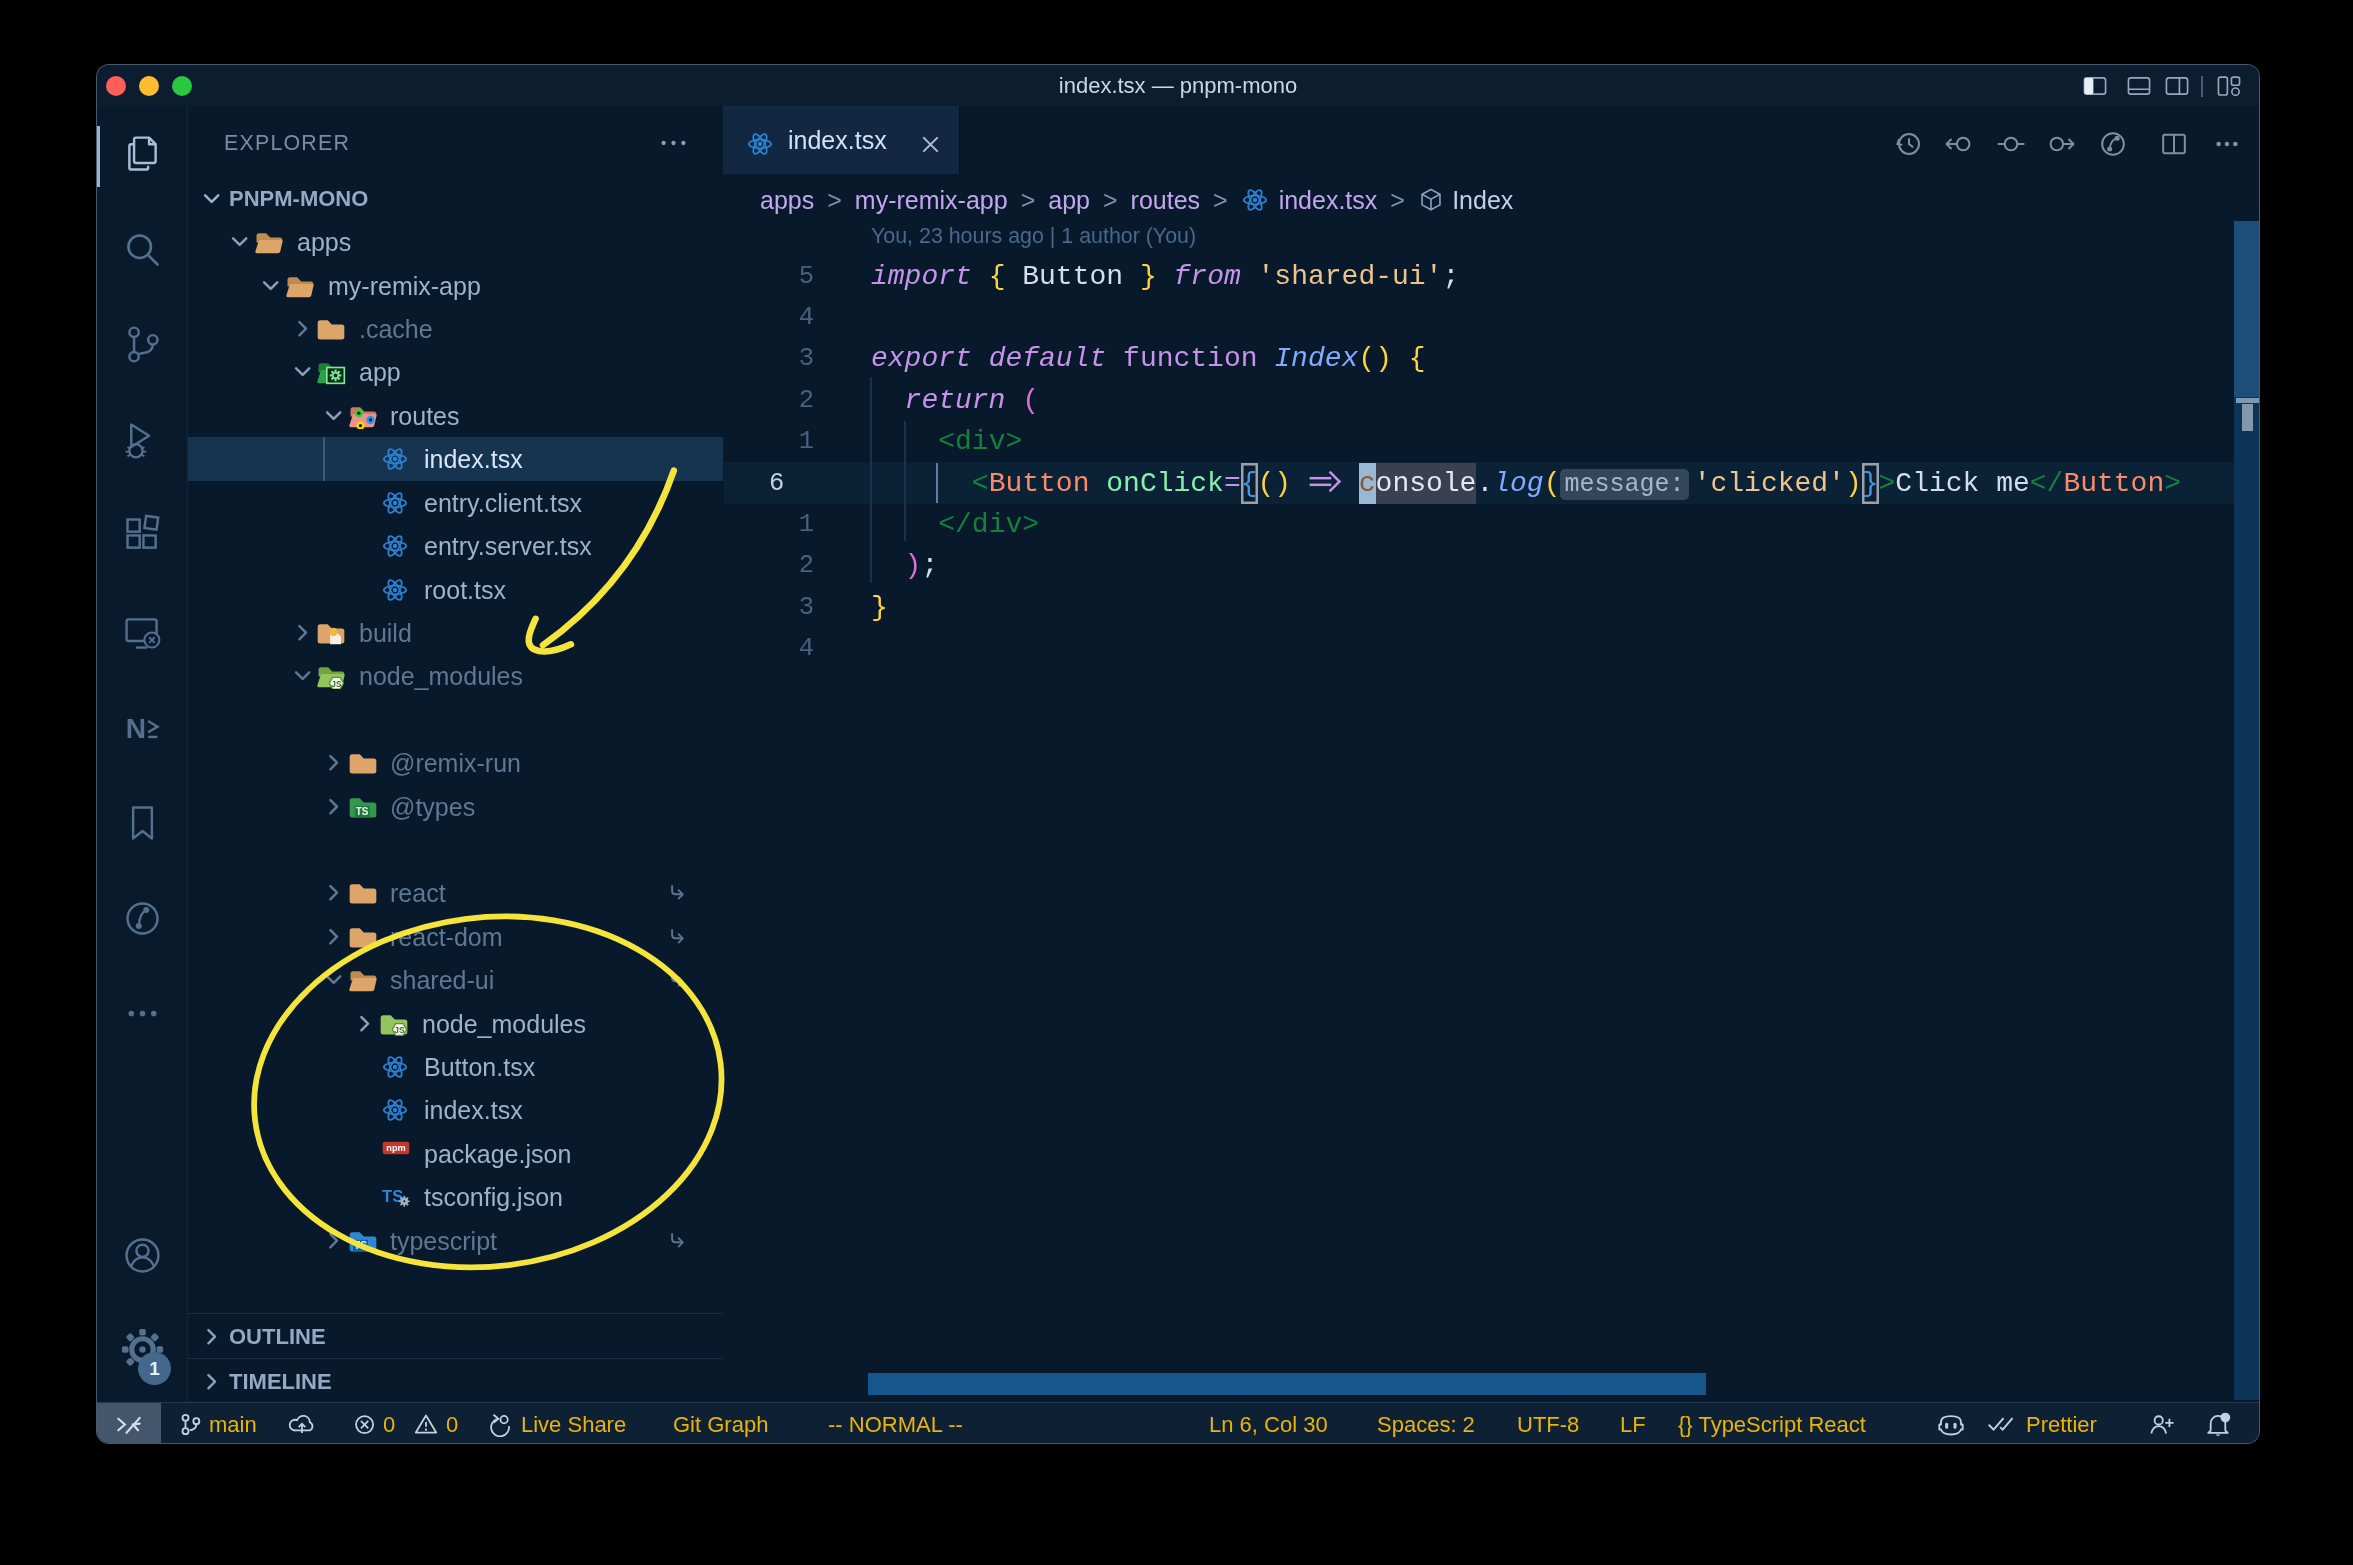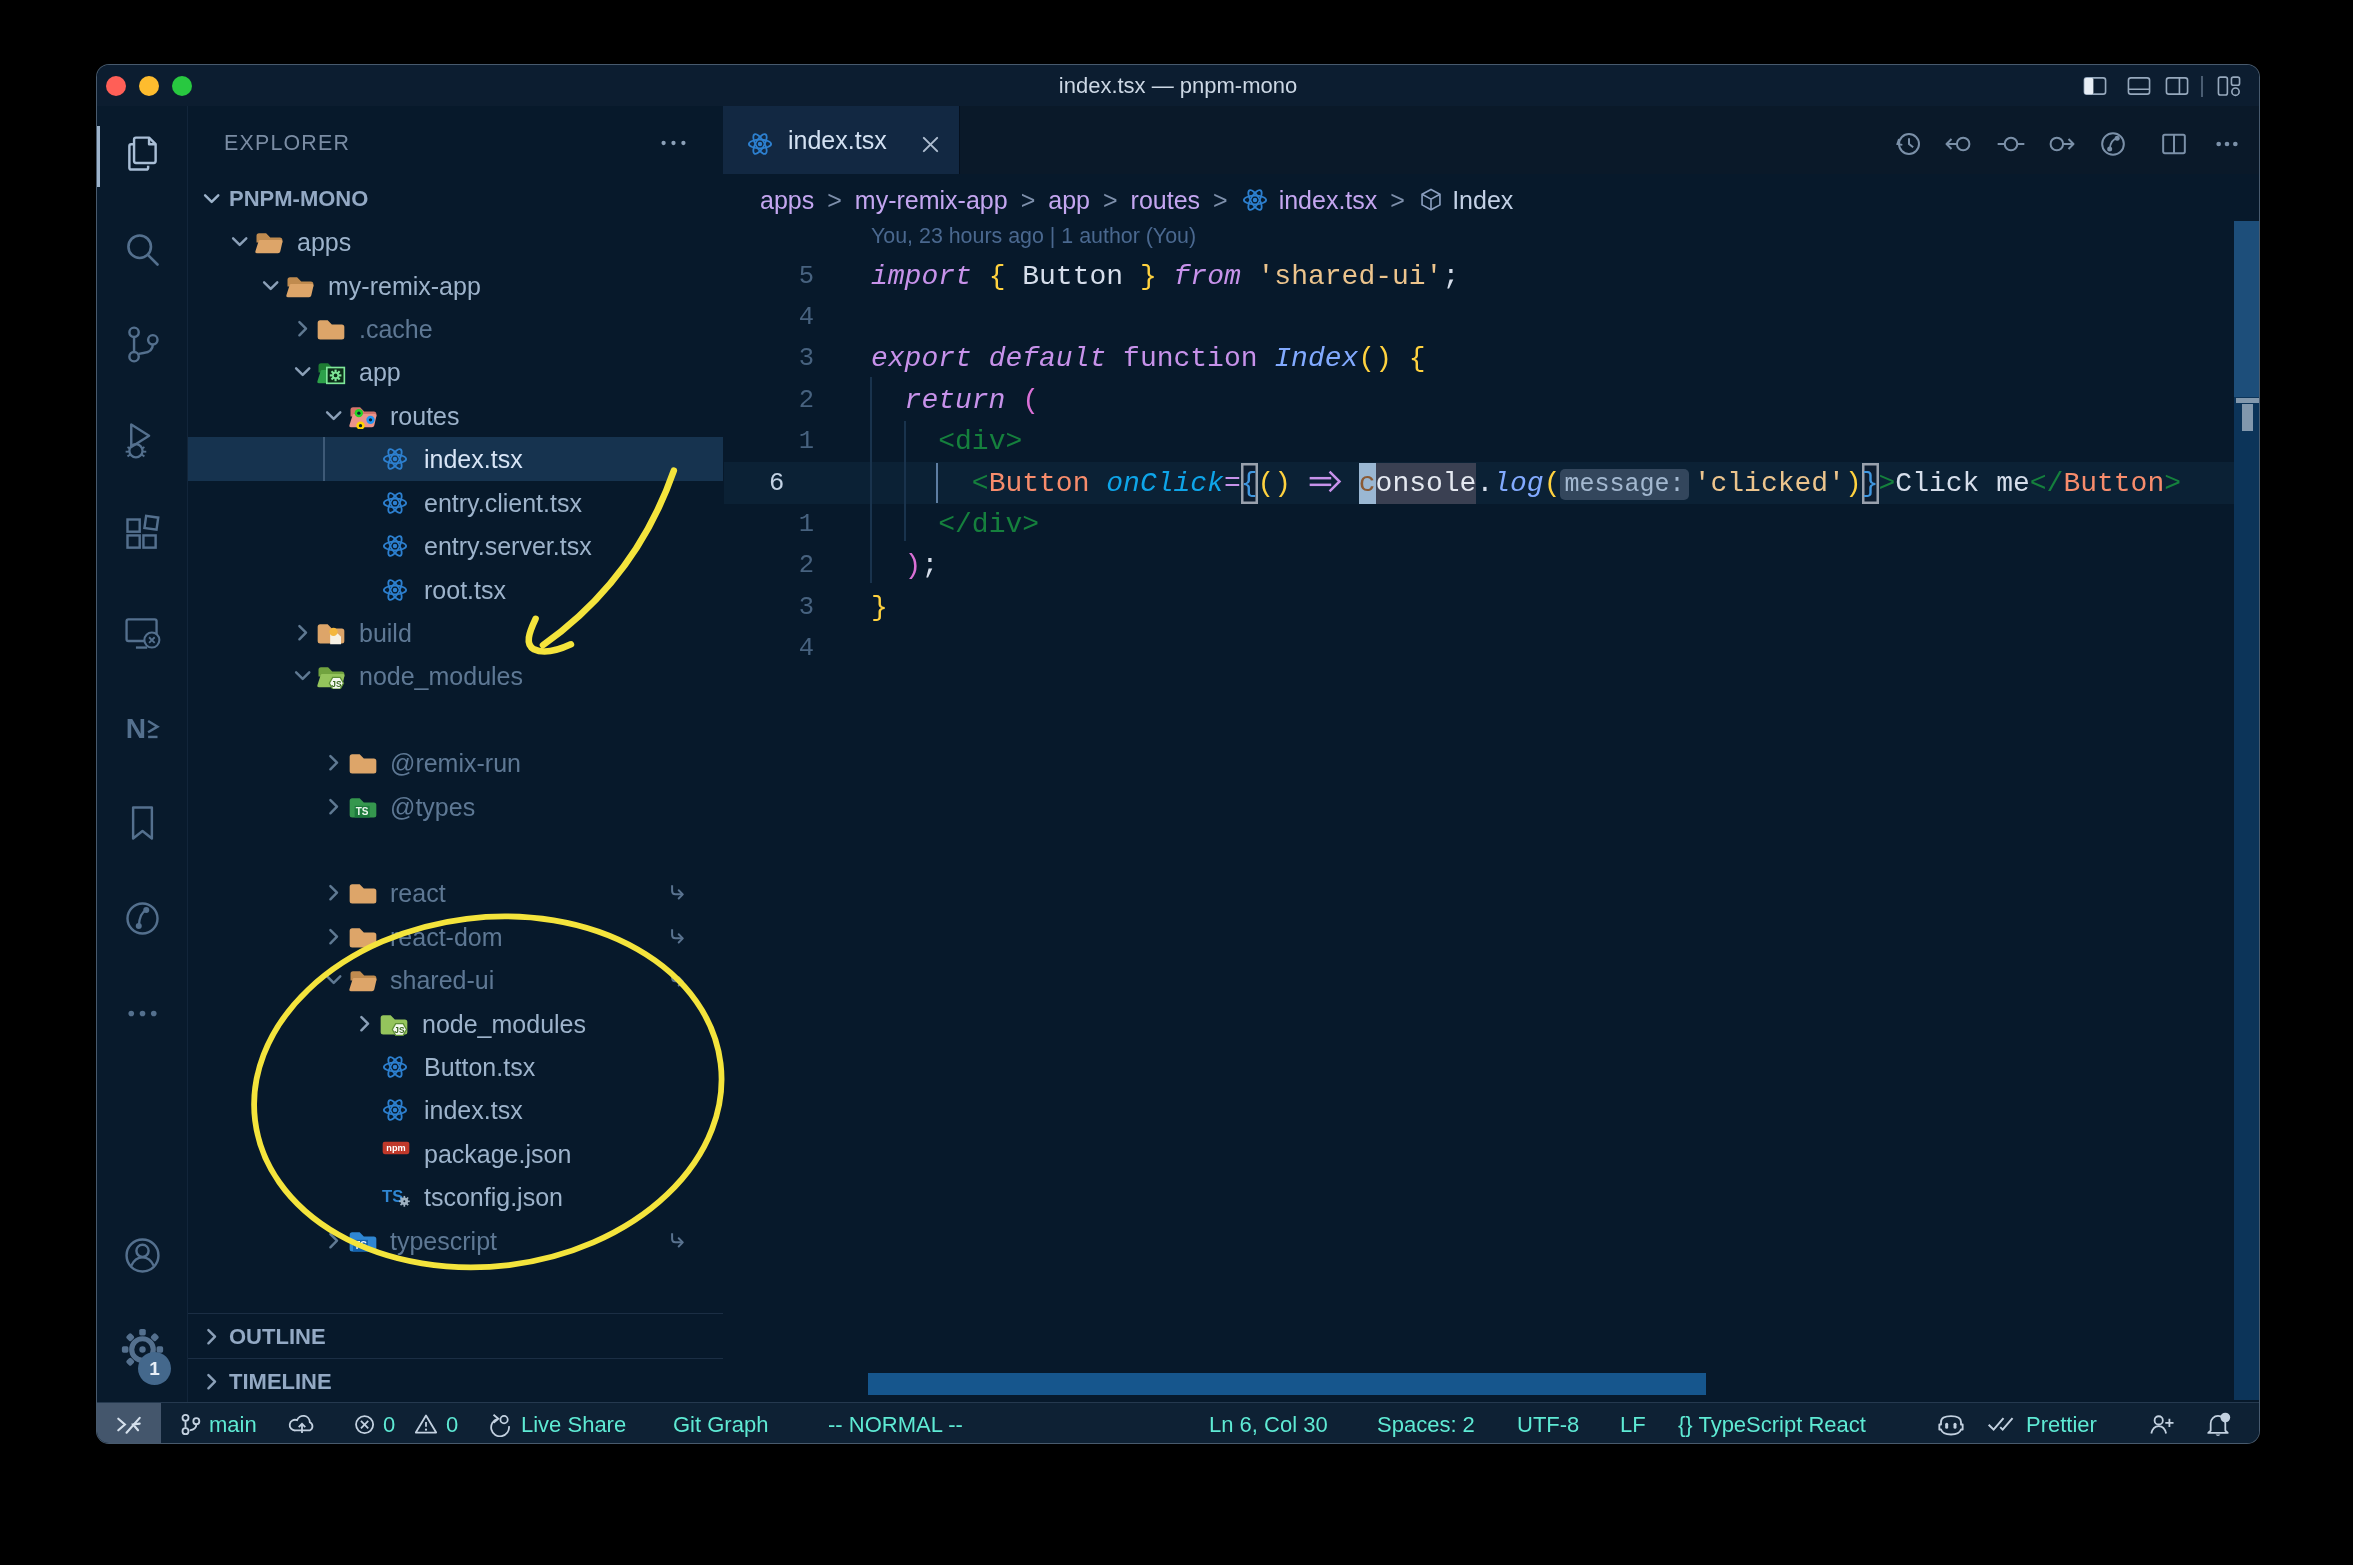--- a/index.html
+++ b/index.html
@@ -7,30 +7,30 @@
   border:1.6px solid rgba(125,145,165,.55);border-radius:13px;overflow:hidden;
   font-family:"Liberation Sans",sans-serif}
 .titlebar{position:absolute;left:0;top:0;width:100%;height:41px;background:#0c1d30}
 .tl{position:absolute;top:10.7px;width:20px;height:20px;border-radius:50%}
 .title{position:absolute;top:0;left:0;width:100%;height:41px;line-height:41px;text-align:center;
   color:#ccd7e4;font-size:22px}
 .activity{position:absolute;left:0;top:41px;width:91px;height:1296px;background:#081a2c;border-right:0.8px solid #12253a}
 .sidebar{position:absolute;left:91px;top:41px;width:536px;height:1296px;background:#07192b;border-right:0.8px solid #1b2e44}
 .editor{position:absolute;left:626px;top:41px;width:1538px;height:1296px;background:#07192b}
 .statusbar{position:absolute;left:0;top:1337px;width:100%;height:43px;background:#0e2134;border-top:0.8px solid #25394f;
-  color:#5eead4;font-size:22px}
+  color:#eab308;font-size:22px}
 .row{position:absolute;left:0;width:536px;height:44px}
 .rowtxt{position:absolute;top:0;height:44px;line-height:44px;font-size:25px;white-space:pre}
 .t-n{color:#9db3cb}.t-d{color:#5e7894}.t-s{color:#d8e5f6}.t-h{color:#93a9c4;font-weight:bold;font-size:22px}
 .code{font-family:"Liberation Mono",monospace;font-size:28px;white-space:pre}
 .cl{position:absolute;left:774px;height:42px;line-height:42px}
 .ln{position:absolute;left:650px;width:67px;text-align:right;height:42px;line-height:42px;
   font-family:"Liberation Mono",monospace;font-size:25.5px;color:#47627f}
 .kw{color:#c792ea;font-style:italic}.kwu{color:#c792ea}.wh{color:#d6deeb}.gold{color:#ffd23f}
-.pink{color:#da70d6}.teal{color:#15803d}.org{color:#f78c6c}.attr{color:#0ea5e9;font-style:italic}
+.pink{color:#da70d6}.teal{color:#15803d}.org{color:#f78c6c}.attr{color:#86efac;}
 .str{color:#ecc48d}.fn{color:#82aaff;font-style:italic}
 .sbit{position:absolute;top:0;height:43px;line-height:43px;white-space:nowrap}
 </style></head><body>
 <div class="win">
 <div class="titlebar"></div>
 <div class="tl" style="left:9px;background:#ff5f57"></div>
 <div class="tl" style="left:42px;background:#febc2e"></div>
 <div class="tl" style="left:75px;background:#28c840"></div>
 <div class="title">index.tsx — pnpm-mono</div>
 <svg class="abs" style="left:1985px;top:8.2px" width="26" height="26" viewBox="0 0 32 32">

